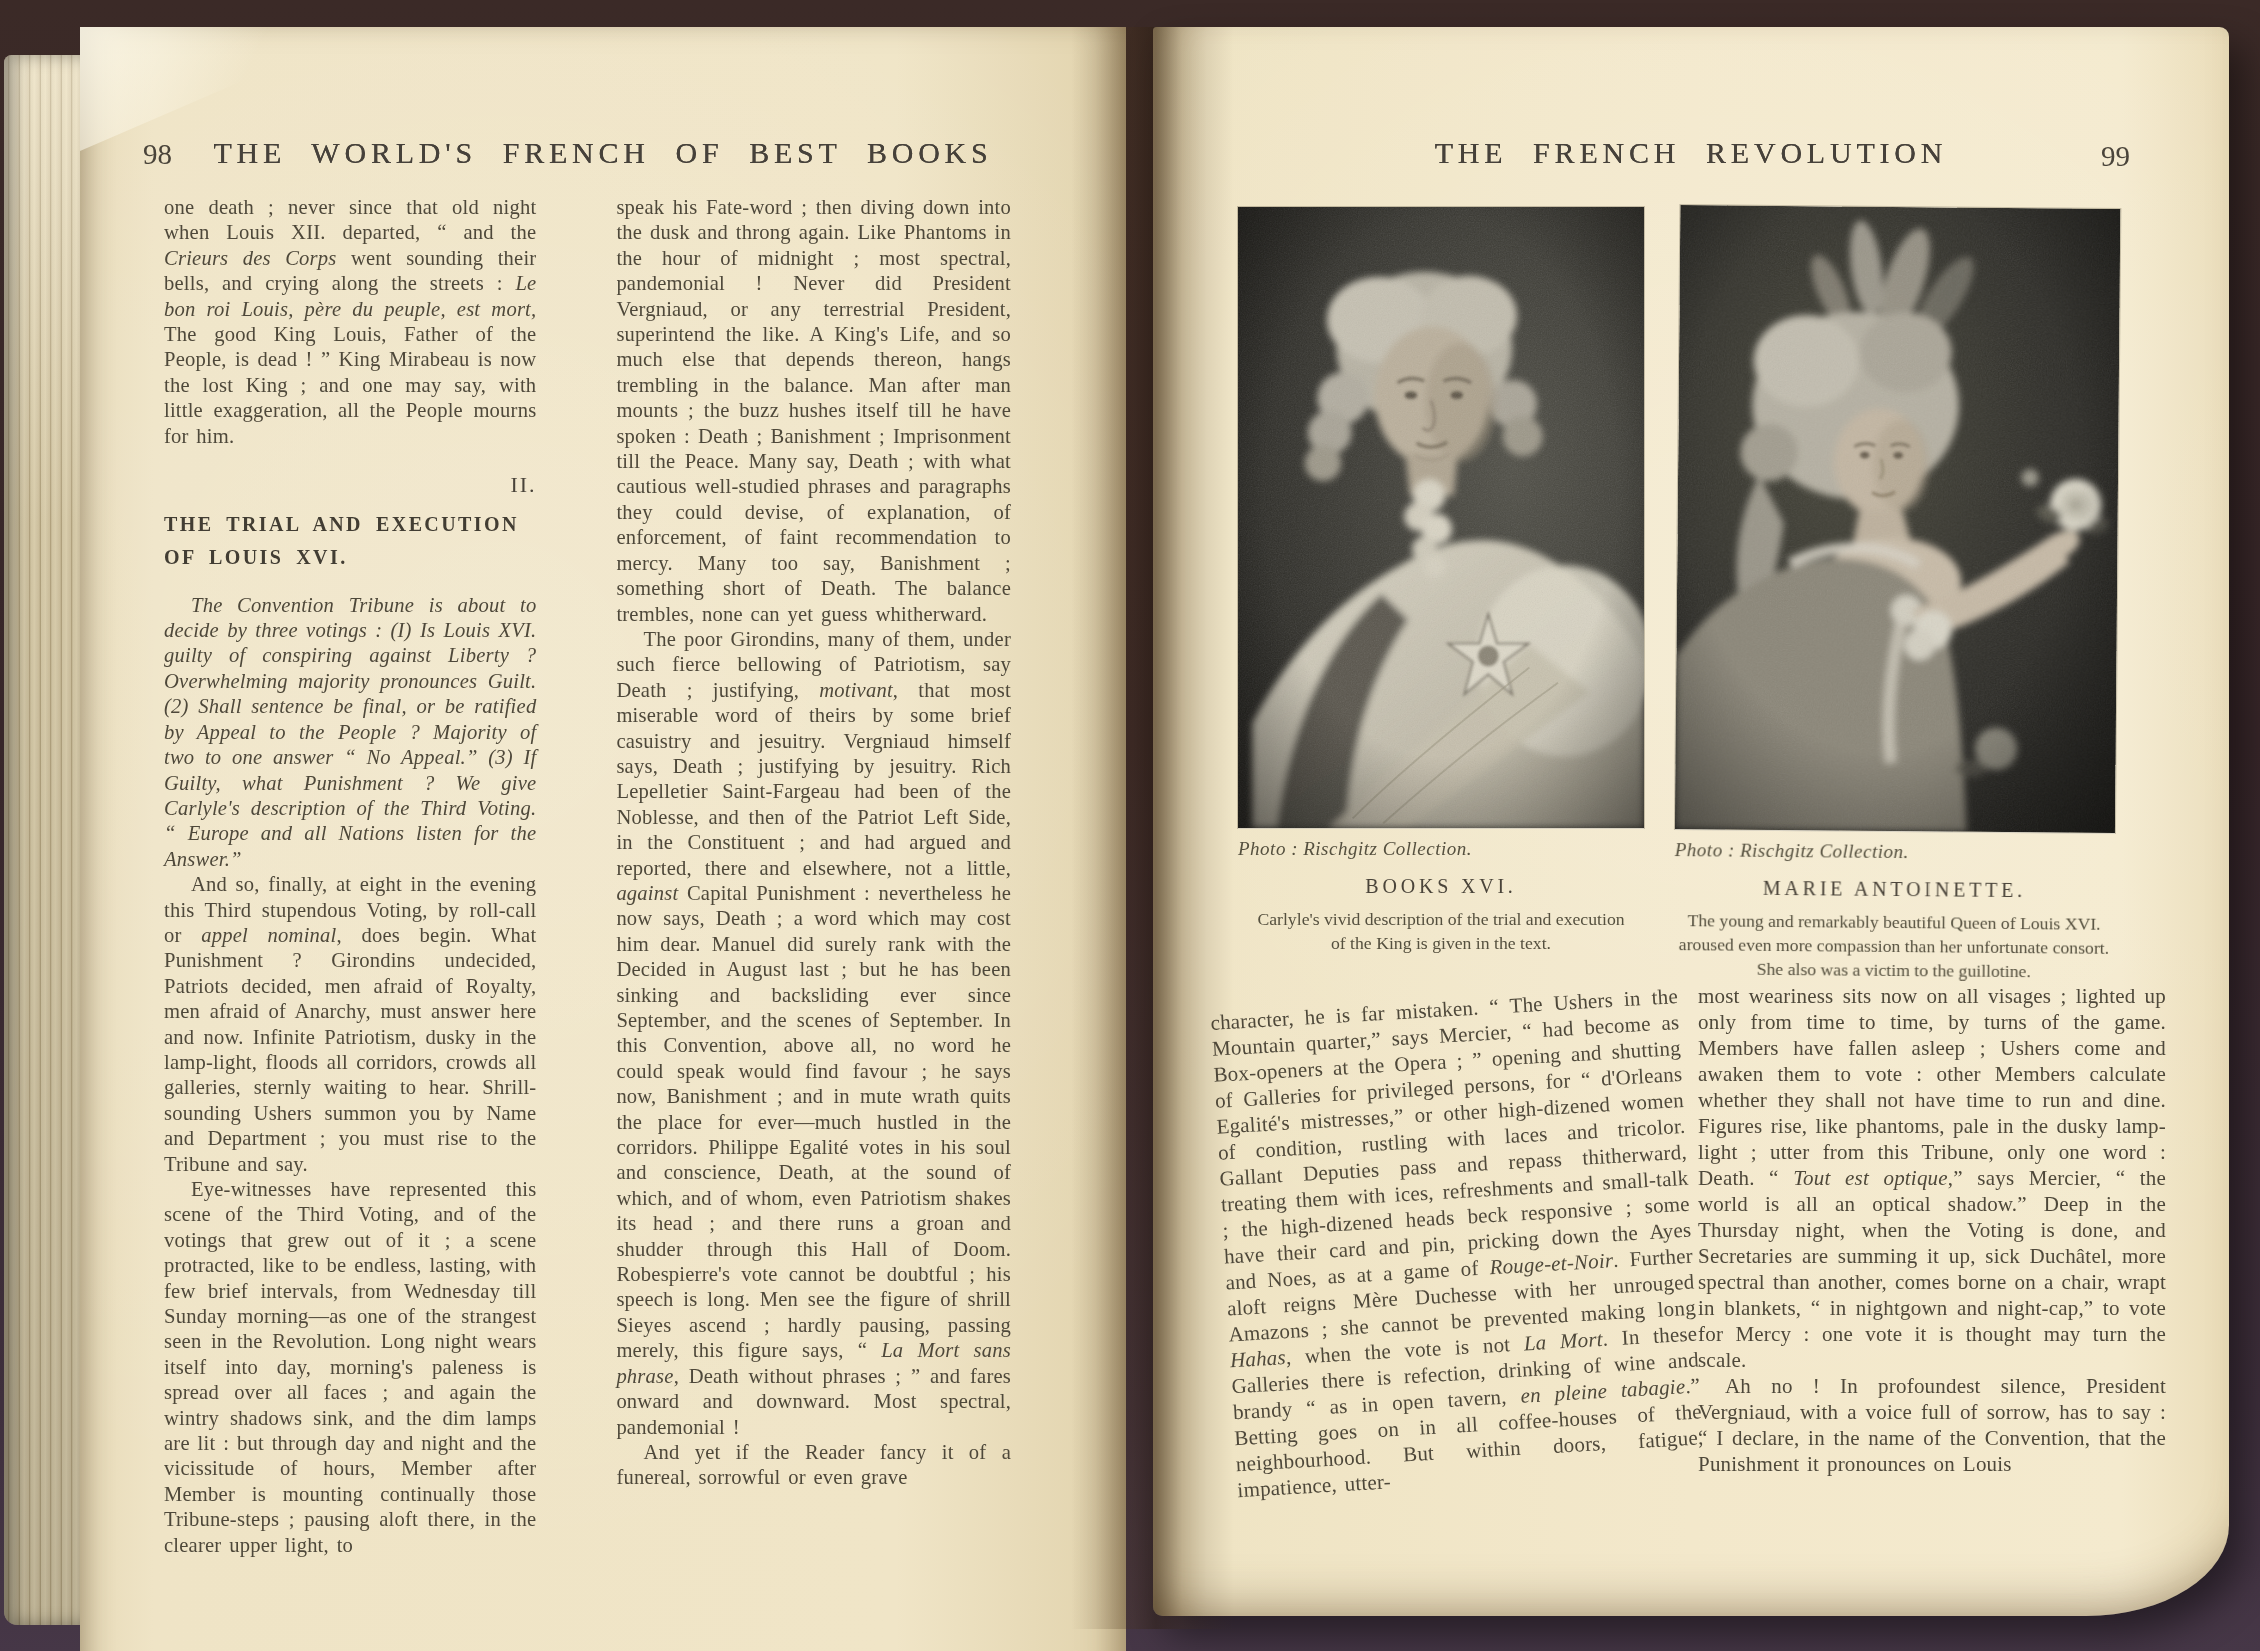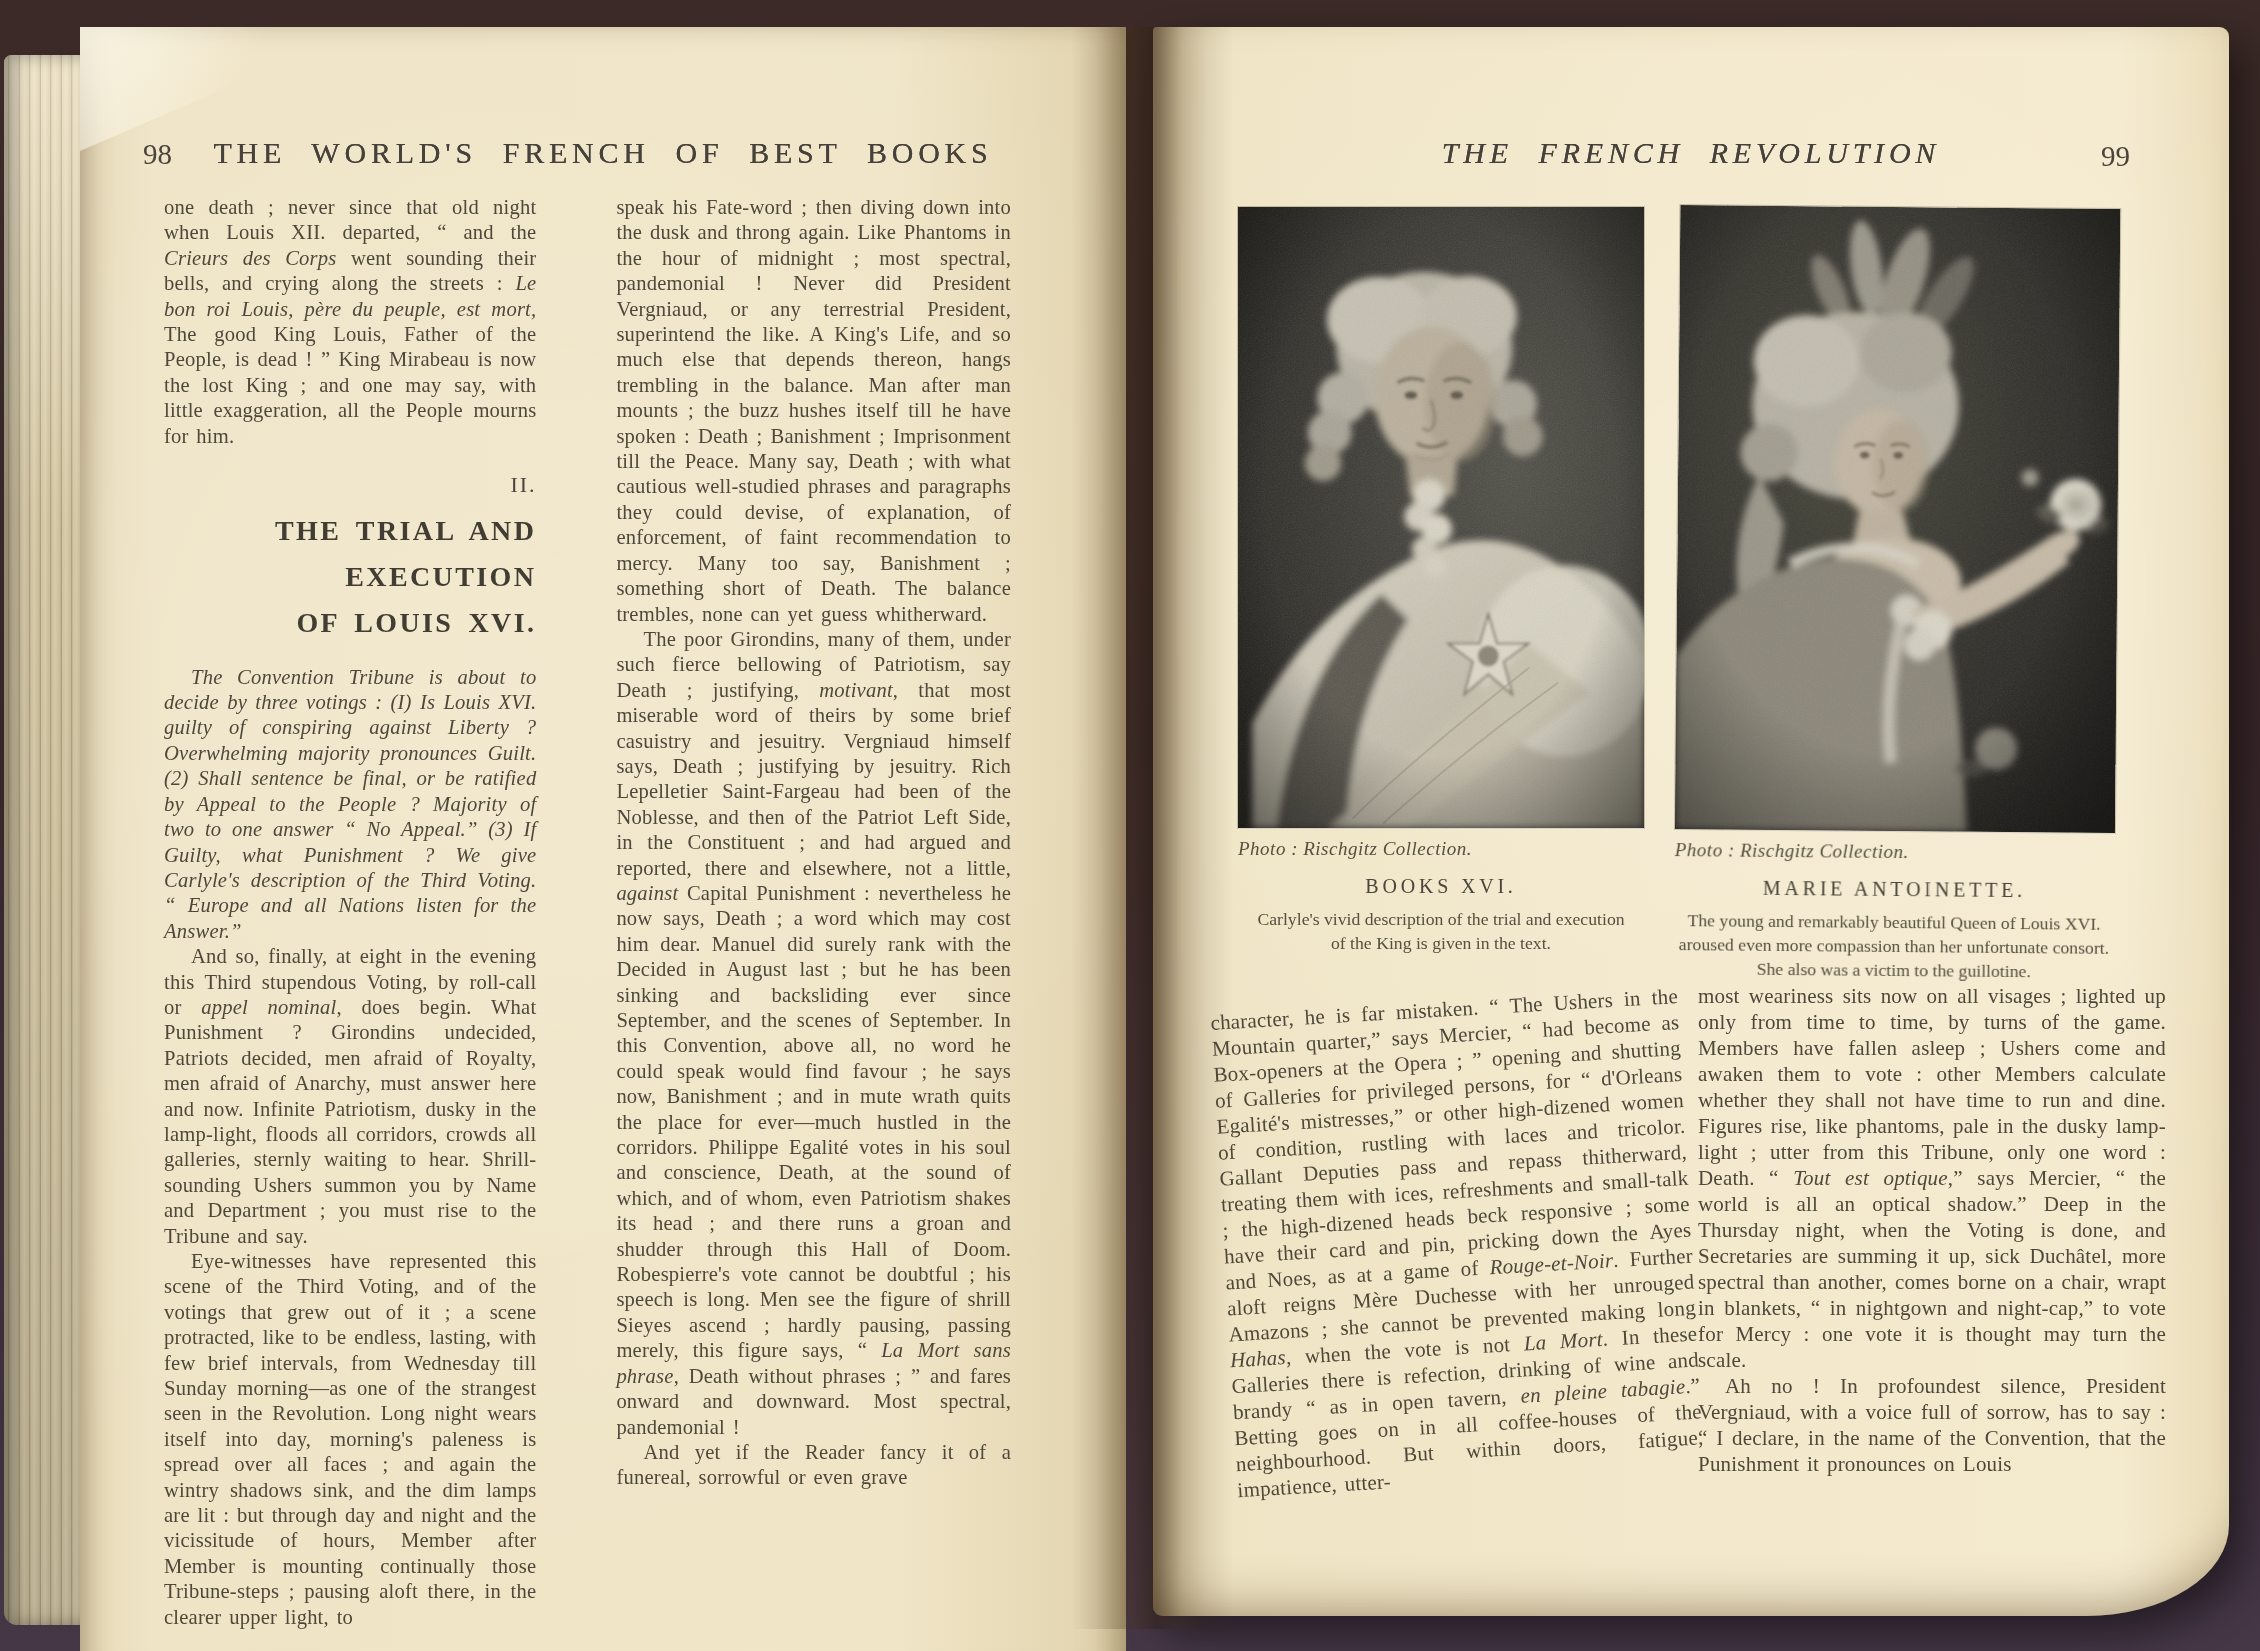--- a/index.html
+++ b/index.html
@@ -52,40 +52,40 @@
 
   .pg-header{position:absolute;top:109px;left:0;right:0;height:42px;color:#443e33;}
   .running-title{
     display:block;text-align:center;font-size:30px;letter-spacing:4.8px;word-spacing:13.4px;
     color:#46413a;text-shadow:0 0 0.6px #46413a;
   }
   .pg-num{position:absolute;font-size:29px;color:#4a443a;}
   .pg-num.left{left:63px;top:1.9px;}
   .pg-num.right{right:99px;top:3.8px;}
   .left-page .running-title{padding:0 115px;}
-  .right-page .running-title{padding:0 210px;font-style:italic;}
+  .right-page .running-title{padding:0 210px;}
 
   .cols{position:absolute;display:flex;}
   .lp-cols{top:168px;left:84px;width:847px;gap:80px;}
   .lp-cols .col-a{width:385px;}
   .lp-cols .col-b{width:408px;}
   .rp-cols{top:956px;left:56px;width:958px;gap:21px;}
   .rp-cols .col{width:468px;}
   .tilted{transform:rotate(-3.3deg);transform-origin:100% 0;}
   .col p{
     margin:0;text-align:justify;color:#4e483a;
     font-size:20.6px;line-height:25.4px;word-spacing:2.4px;letter-spacing:0.2px;
   }
   .rp-cols .col p{font-size:21px;line-height:26px;}
   .indent{text-indent:27px;}
   .italic{font-style:italic;}
   .it{font-style:italic;}
   .section-num{margin:23px 0 3.8px;text-align:right;font-size:22px;color:#4a443a;letter-spacing:1.9px;}
   .section-title{
-    margin:9.6px 0 19px;text-align:right;font-size:28px;line-height:46px;
+    margin:9.6px 0 19px;text-align:left;font-size:20px;line-height:33px;
     font-weight:bold;letter-spacing:2.4px;word-spacing:5.7px;color:#423d33;
   }
 
   .figures{position:absolute;top:180px;left:85px;display:flex;gap:33px;}
   .figure{margin:0;color:#4e483a;}
   .fig-louis{width:406px;}
   .fig-marie{width:440px;transform:rotate(.5deg);}
   .photo{overflow:hidden;box-shadow:0 1px 0 rgba(255,255,255,.35), 0 0 0 1px rgba(60,50,30,.25);}
   .fig-louis .photo{width:406px;height:621px;}
   .fig-marie .photo{width:440px;height:624px;}

